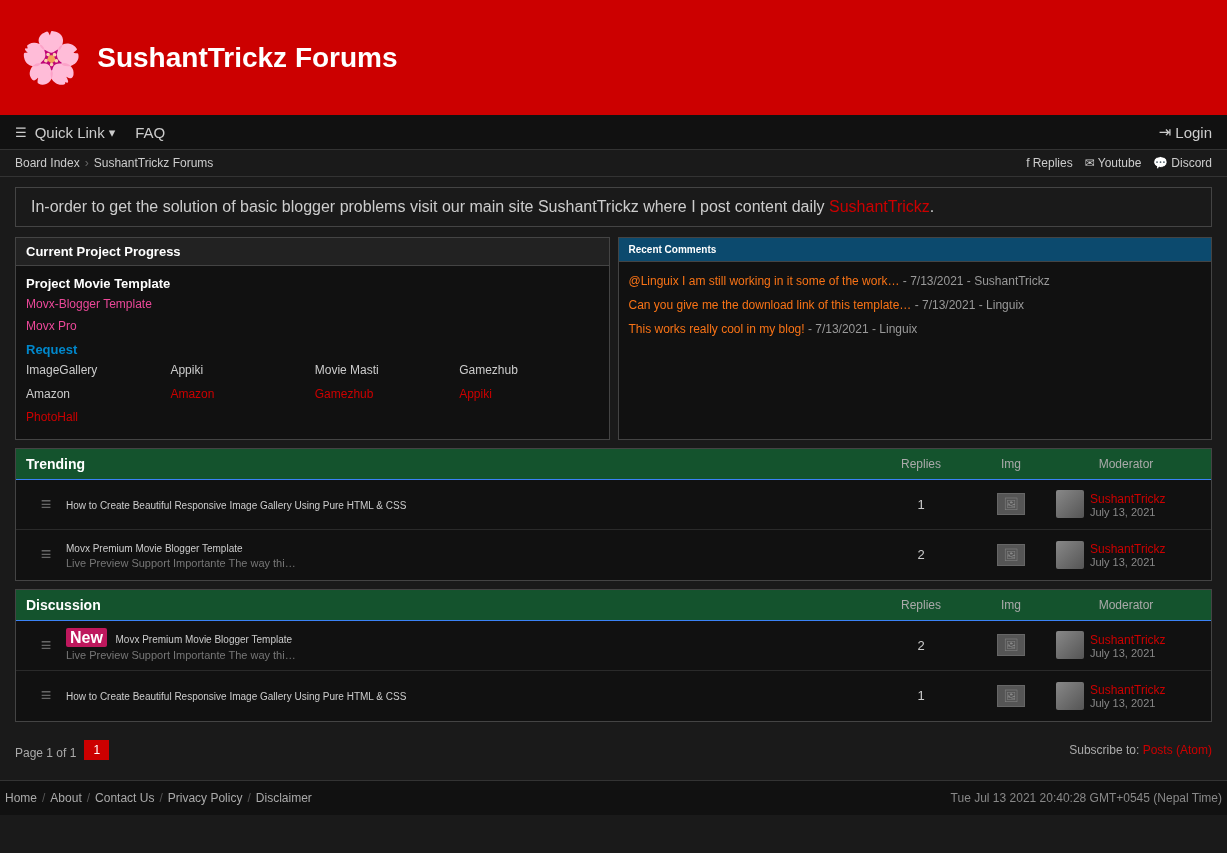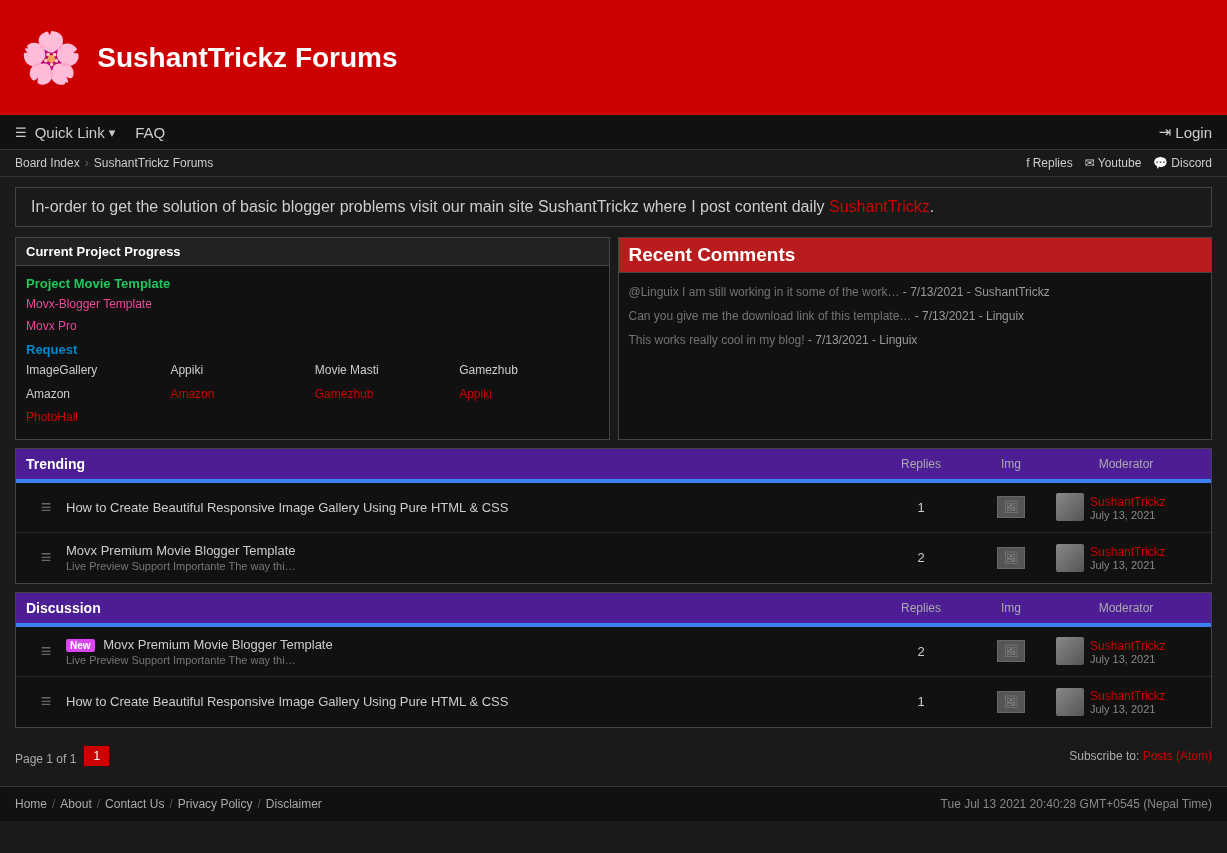--- a/index.html
+++ b/index.html
@@ -142,21 +142,21 @@
       padding: 6px 10px;
       font-weight: bold;
       color: #fff;
       font-size: 13px;
       border-bottom: 1px solid #444;
     }
     .project-box-body {
       padding: 10px;
     }
     .project-title-link {
-      color: #22c55e;
+      color: #ffffff;
       font-weight: bold;
       font-size: 13px;
       text-decoration: none;
       display: block;
       margin-bottom: 3px;
     }
     .project-item {
       color: #ec4899;
       font-size: 12px;
       line-height: 1.8;
@@ -183,56 +183,56 @@
       text-decoration: none;
     }
 
     
     .comments-box {
       flex: 1;
       border: 1px solid #444;
       background: #111;
     }
     .comments-box-header {
-      background: #b91c1c;
+      background: #0c4a6e;
       padding: 6px 10px;
       font-weight: bold;
       color: #fff;
-      font-size: 19px;
+      font-size: 10px;
       border-bottom: 1px solid #444;
     }
     .comments-box-body {
       padding: 10px;
     }
     .comment-item {
       font-size: 12px;
       margin-bottom: 6px;
       line-height: 1.5;
     }
     .comment-item a {
-      color: #737373;
+      color: #f97316;
       text-decoration: none;
     }
     .comment-meta {
       color: #999;
     }
 
     
     .section {
       margin-bottom: 8px;
       border: 1px solid #444;
       background: #111;
     }
     .section-header {
-      background: #4c1d95;
+      background: #14532d;
       padding: 7px 10px;
       display: grid;
       grid-template-columns: 1fr 100px 80px 150px;
       align-items: center;
-      border-bottom: 4px solid #3b82f6;
+      border-bottom: 1px solid #3b82f6;
     }
     .section-header-title {
       font-weight: bold;
       color: #fff;
       font-size: 14px;
     }
     .section-header-col {
       color: #aaa;
       font-size: 12px;
       text-align: center;
@@ -249,21 +249,21 @@
     .topic-row:last-child { border-bottom: none; }
     .topic-icon {
       color: #666;
       font-size: 18px;
       text-align: center;
     }
     .topic-info {}
     .topic-title {
       color: #ccc;
       text-decoration: none;
-      font-size: 13px;
+      font-size: 10px;
     }
     .topic-subtitle {
       color: #777;
       font-size: 11px;
       margin-top: 2px;
     }
     .topic-replies {
       text-align: center;
       color: #ccc;
       font-size: 13px;
@@ -301,23 +301,23 @@
       color: #cc0000;
       font-size: 12px;
       text-decoration: none;
     }
     .mod-date {
       color: #888;
       font-size: 11px;
     }
 
     .new-badge {
-      background: #d946ef;
+      background: #be185d;
       color: white;
-      font-size: 10px;
+      font-size: 16px;
       padding: 1px 4px;
       border-radius: 2px;
       margin-right: 5px;
       font-weight: bold;
     }
 
     
     .pagination-bar {
       display: flex;
       align-items: center;
@@ -347,21 +347,21 @@
     }
     .pagination-right a {
       color: #cc0000;
       text-decoration: none;
     }
 
     
     .footer {
       background: #111;
       border-top: 1px solid #333;
-      padding: 10px 15px;
+      padding: 10px 5px;
       display: flex;
       justify-content: space-between;
       align-items: center;
       margin-top: 10px;
     }
     .footer-links {
       display: flex;
       align-items: center;
       gap: 5px;
       font-size: 12px;

